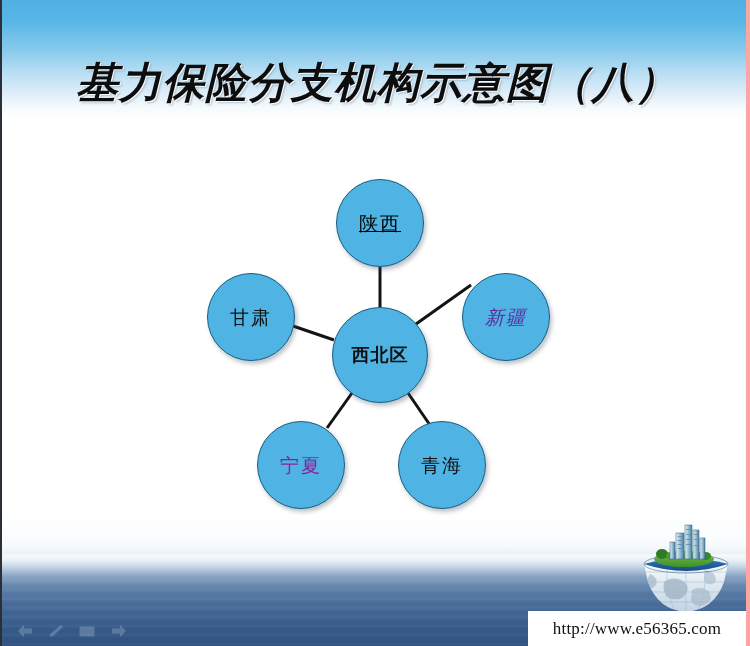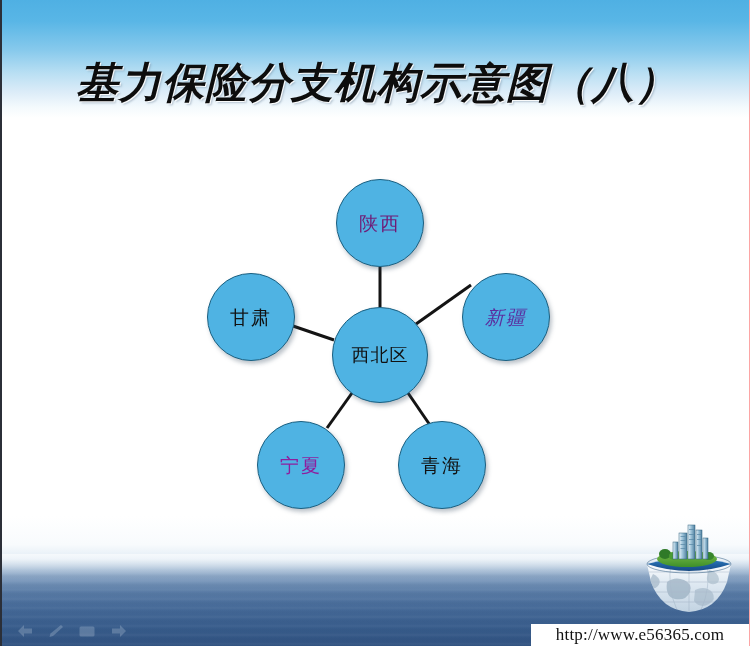--- a/index.html
+++ b/index.html
@@ -16,21 +16,21 @@
 
   
   #slide {
     position: relative;
     width: 750px;
     height: 646px;
     background: #ffffff;
     overflow: hidden;
     box-sizing: border-box;
     border-left: 2px solid #2b2f38;
-    border-right: 1px solid #fca5a5;
+    border-right: 4px solid #fca5a5;
     padding-left: 43px;
   }
 
   
   .sky-band {
     position: absolute;
     left: 0; top: 0;
     width: 100%;
     height: 118px;
     background: linear-gradient(to bottom,
@@ -165,21 +165,21 @@
     height: 96px;
   }
   .globe-logo svg { display: block; }
 
   
   .url-box {
     position: absolute;
     right: 0;
     bottom: 0;
     width: 218px;
-    height: 22px;
+    height: 35px;
     background: #ffffff;
     display: flex;
     align-items: center;
     justify-content: center;
   }
   .url-box .url-text {
     font-family: "Liberation Serif", "DejaVu Serif", serif;
     font-size: 17px;
     color: #111111;
     letter-spacing: 0.2px;
@@ -200,25 +200,25 @@
     <svg class="links" viewBox="0 0 410 360">
 
       <line x1="203" y1="147" x2="203" y2="107" stroke="#141414" stroke-width="3"></line>
       <line x1="239" y1="164" x2="294" y2="125" stroke="#141414" stroke-width="3"></line>
       <line x1="231" y1="233" x2="255" y2="268" stroke="#141414" stroke-width="3"></line>
       <line x1="175" y1="233" x2="150" y2="268" stroke="#141414" stroke-width="3"></line>
       <line x1="157" y1="180" x2="116" y2="166" stroke="#141414" stroke-width="3"></line>
     </svg>
 
     <div class="node center" style="left:155px; top:147px; width:96px; height:96px;">
-      <span class="node-label" style="color:#111111;">西北区</span>
+      <span class="node-label" style="color:#111111;font-weight:bold;">西北区</span>
     </div>
 
     <div class="node" style="left:159px; top:19px; width:88px; height:88px;">
-      <span class="node-label" style="color:#701a75;">陕西</span>
+      <span class="node-label" style="color:#000000;text-decoration:underline;">陕西</span>
     </div>
 
     <div class="node" style="left:285px; top:113px; width:88px; height:88px;font-style:italic;">
       <span class="node-label" style="color:#5b2d9e;">新疆</span>
     </div>
 
     <div class="node" style="left:221px; top:261px; width:88px; height:88px;">
       <span class="node-label" style="color:#111111;">青海</span>
     </div>
 

